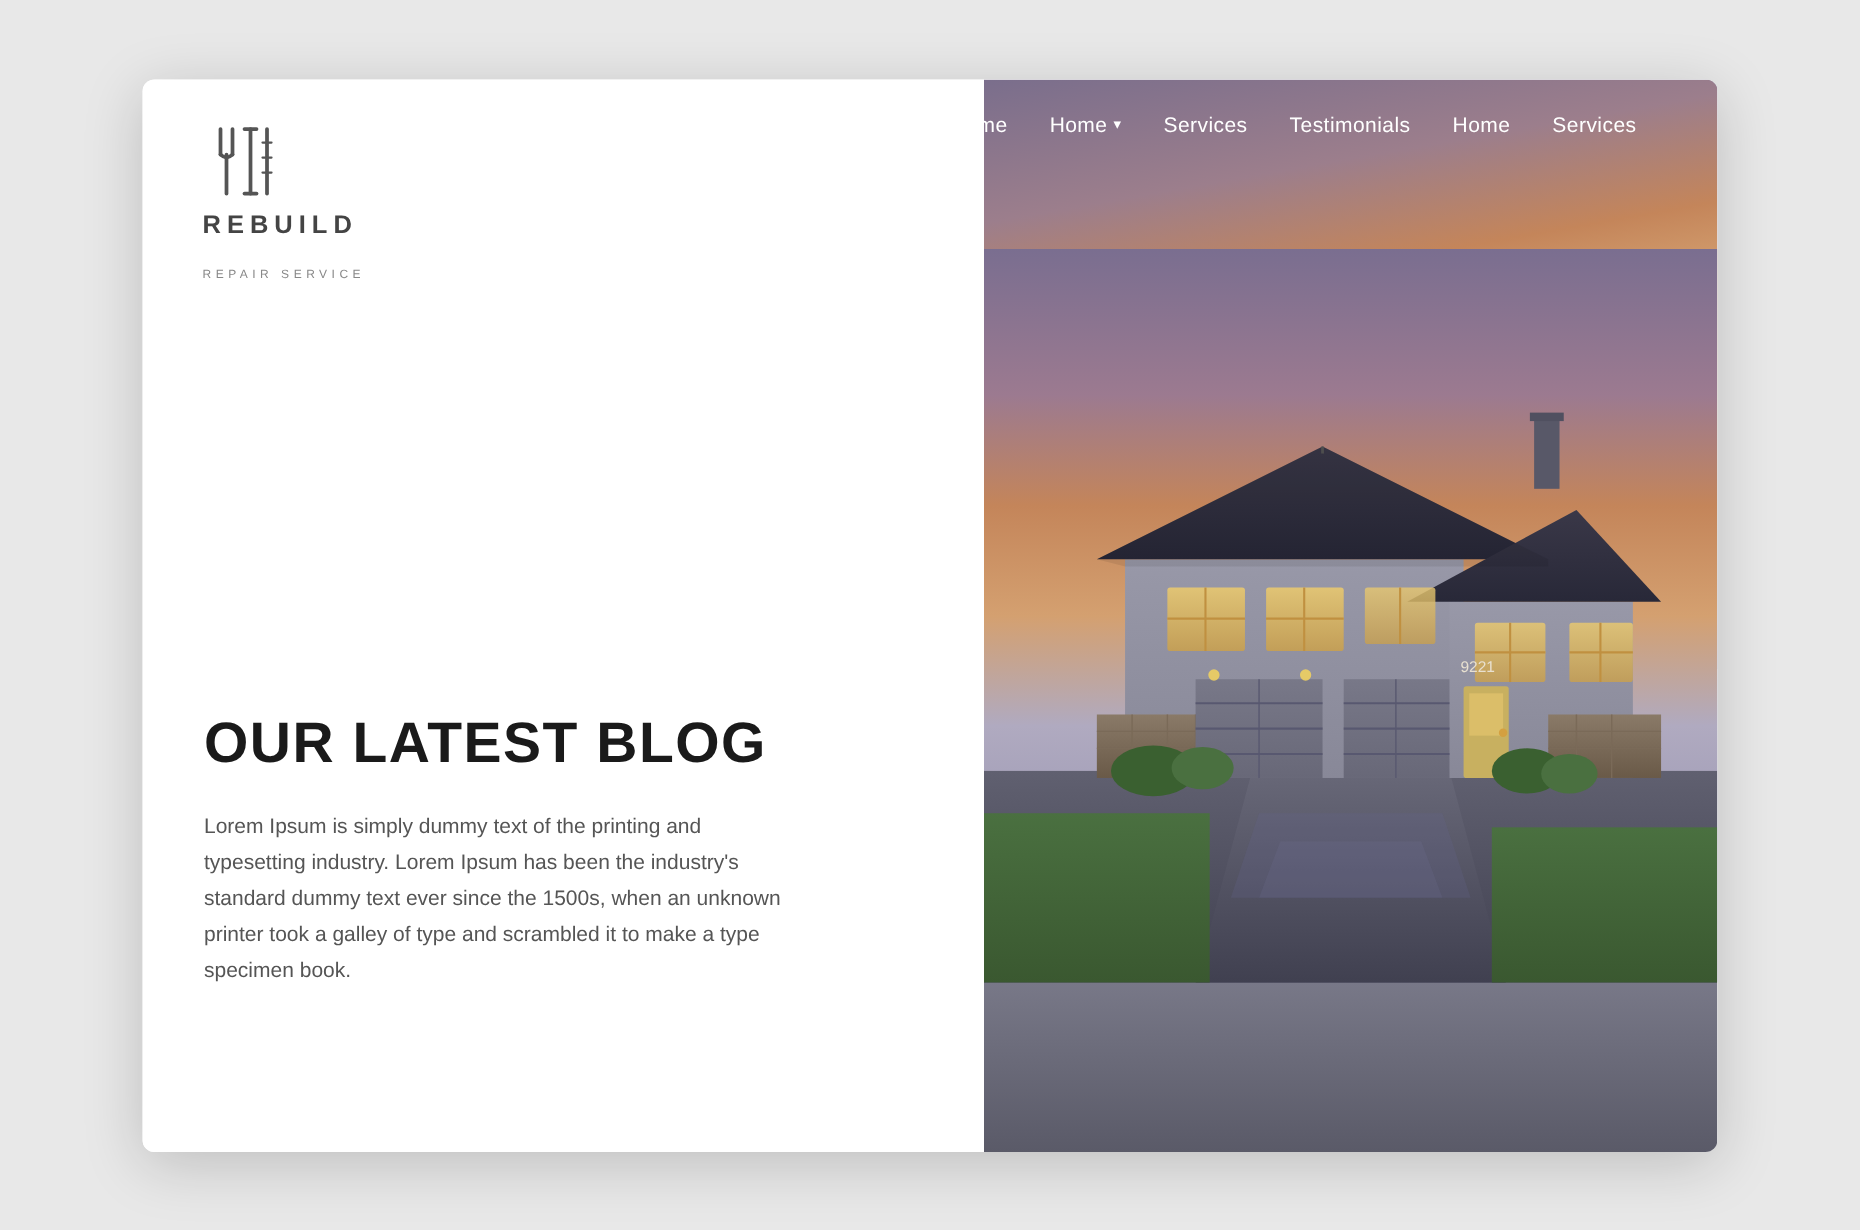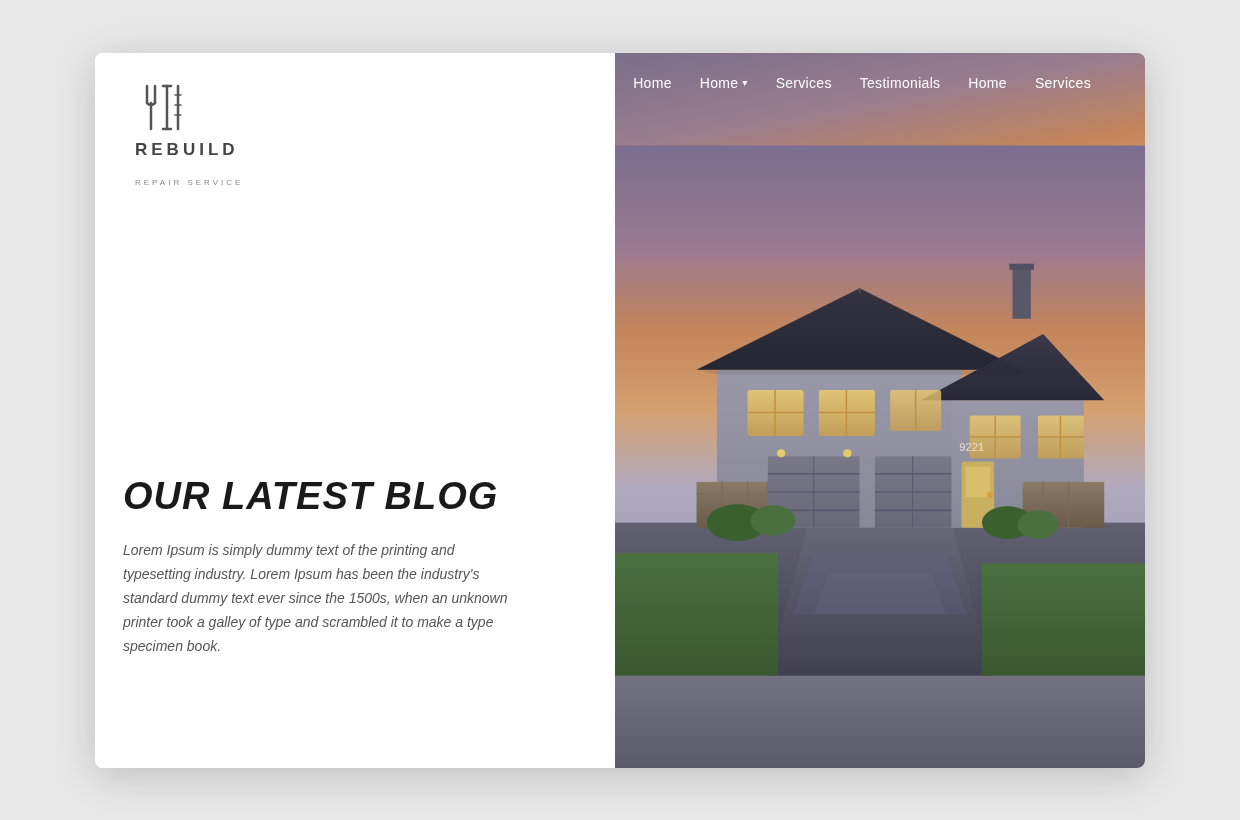--- a/index.html
+++ b/index.html
@@ -22,21 +22,21 @@
       border-radius: 8px;
       box-shadow: 0 8px 40px rgba(0,0,0,0.18);
       overflow: hidden;
       display: flex;
       flex-direction: row;
       position: relative;
     }
 
     
     .left-panel {
-      width: 520px;
+      width: 561px;
       flex-shrink: 0;
       background: #fff;
       display: flex;
       flex-direction: column;
       position: relative;
       z-index: 2;
     }
 
     .logo-area {
       padding: 28px 30px 0 40px;
@@ -69,25 +69,24 @@
 
     .logo-text-sub {
       font-size: 8px;
       letter-spacing: 3px;
       color: #888;
       text-transform: uppercase;
       margin-top: 18px;
     }
 
     .left-content {
-      padding: 0 28px;
+      padding: 0 41px;
       margin-top: auto;
       margin-bottom: auto;
       padding-top: 180px;
-      font-style: italic;
     }
 
     .blog-heading {
       font-size: 38px;
       font-weight: 900;
       color: #1a1a1a;
       text-transform: uppercase;
       letter-spacing: 1px;
       line-height: 1.1;
       margin-bottom: 22px;

